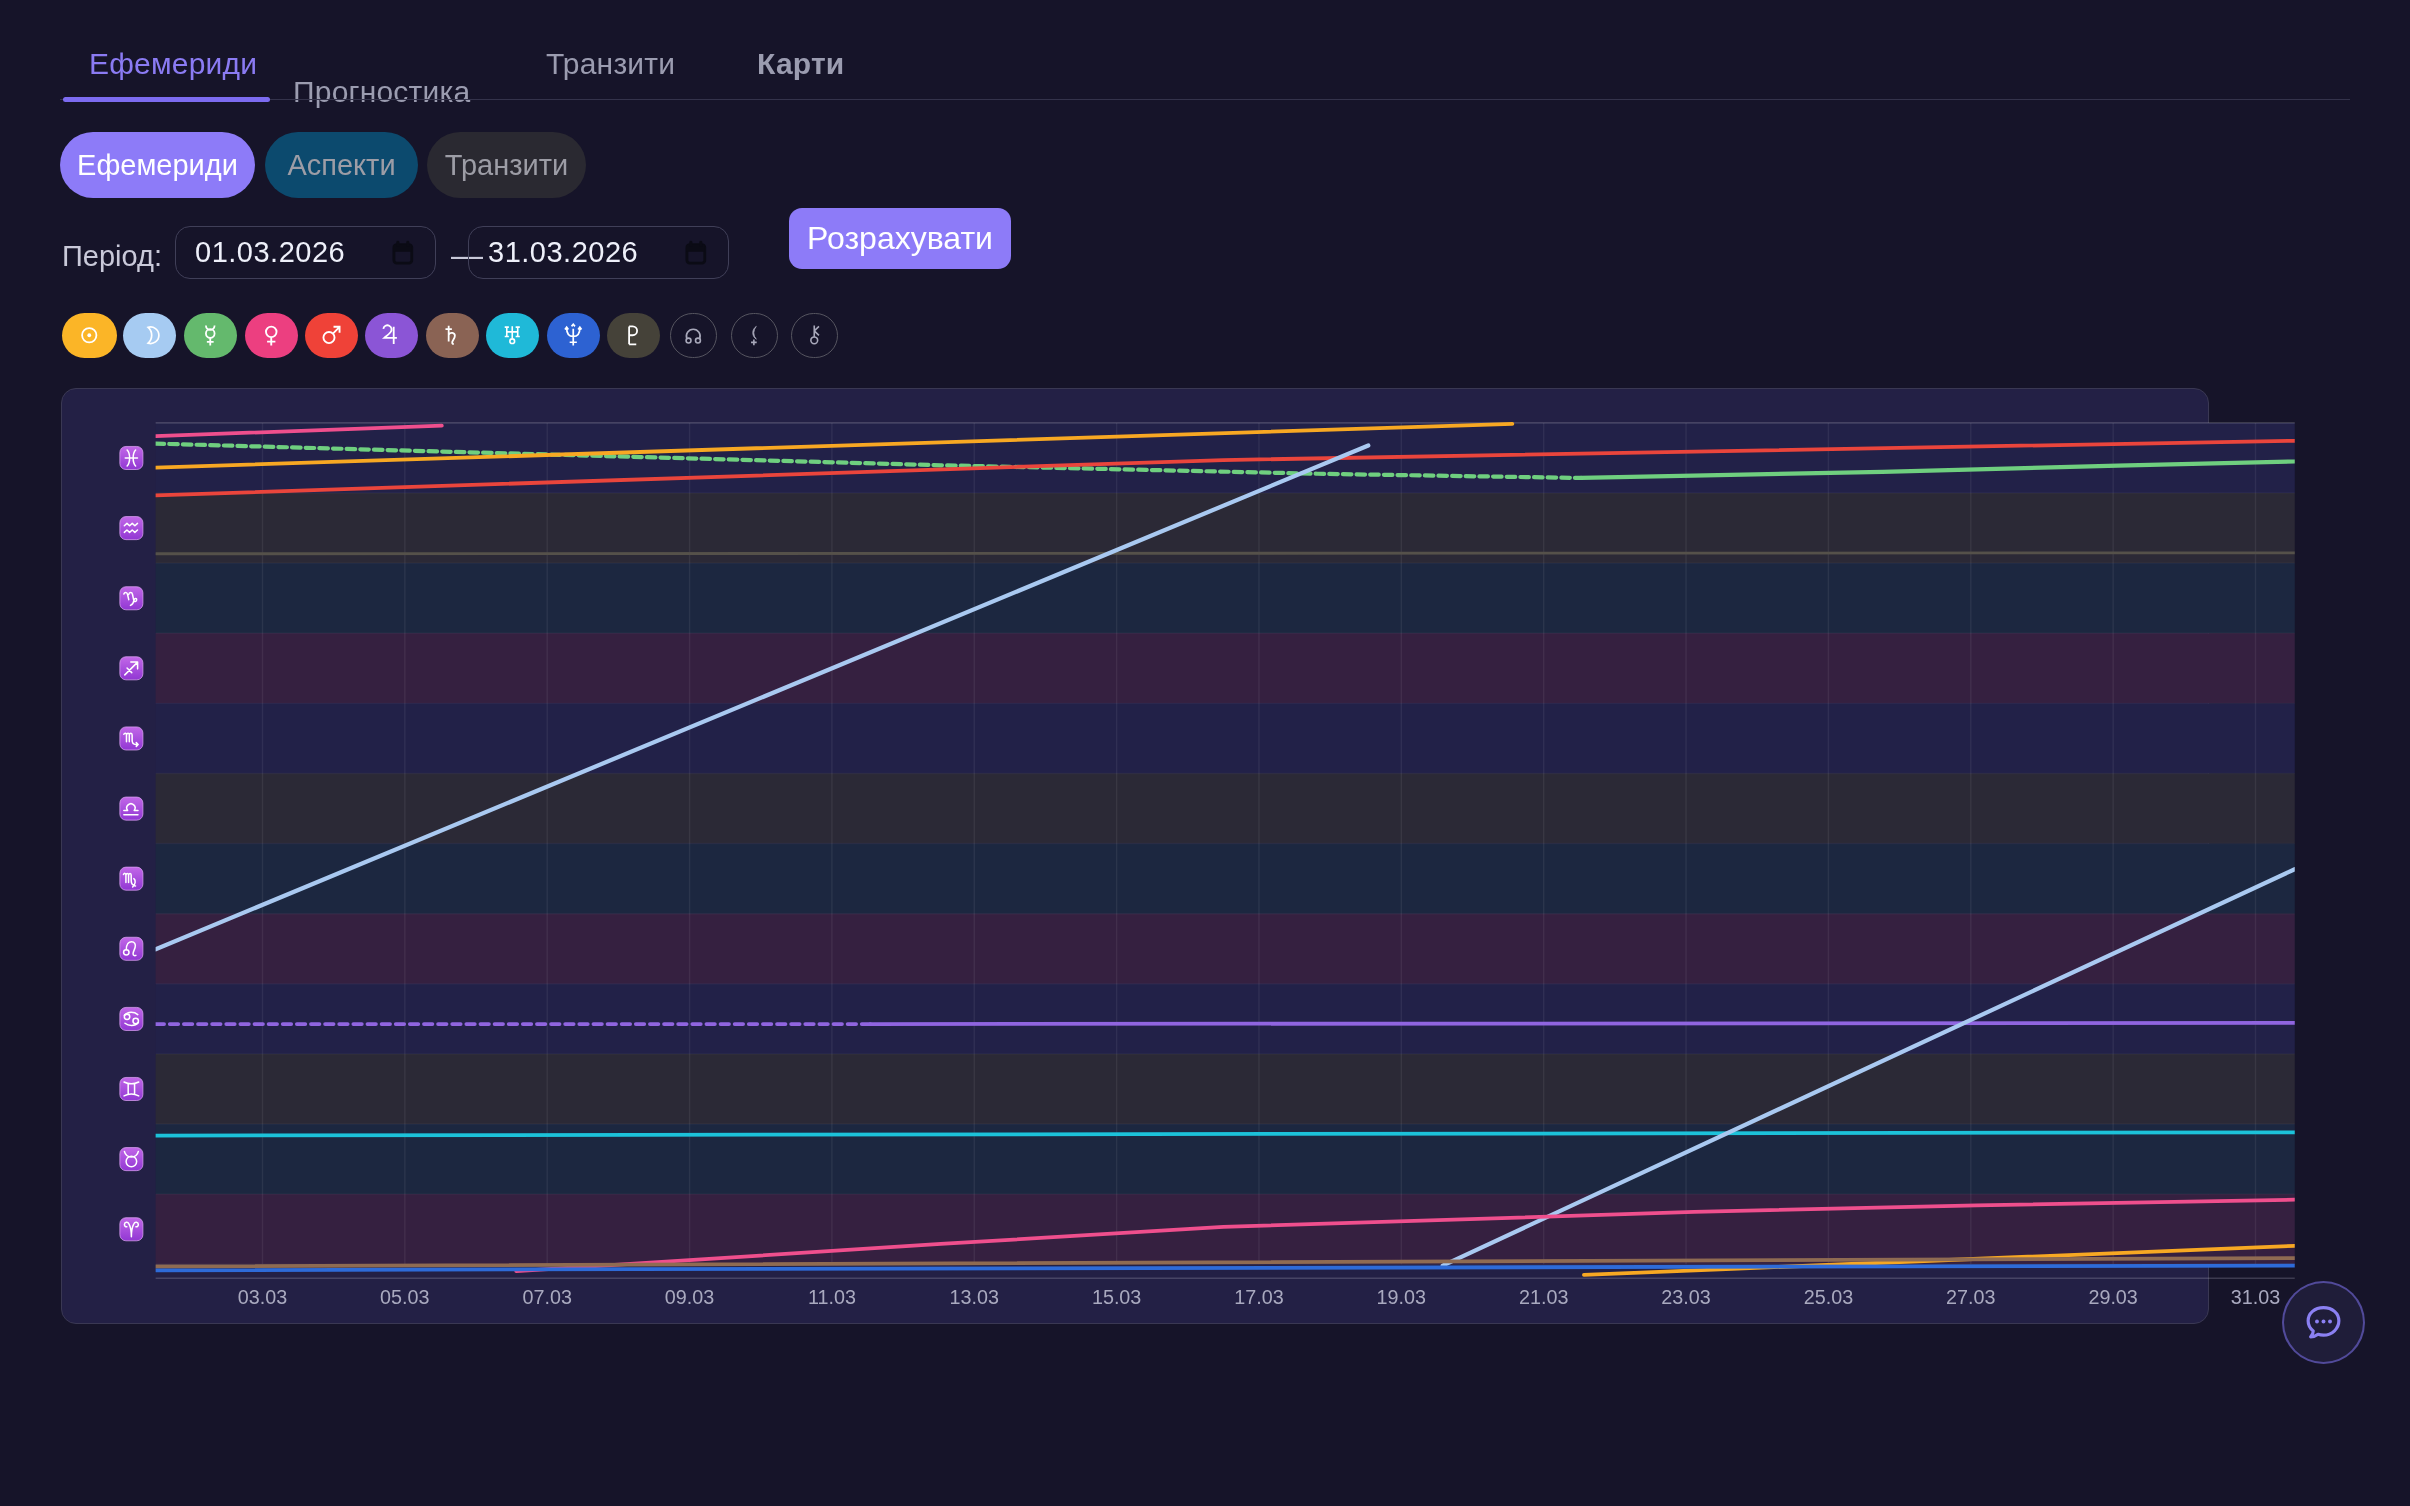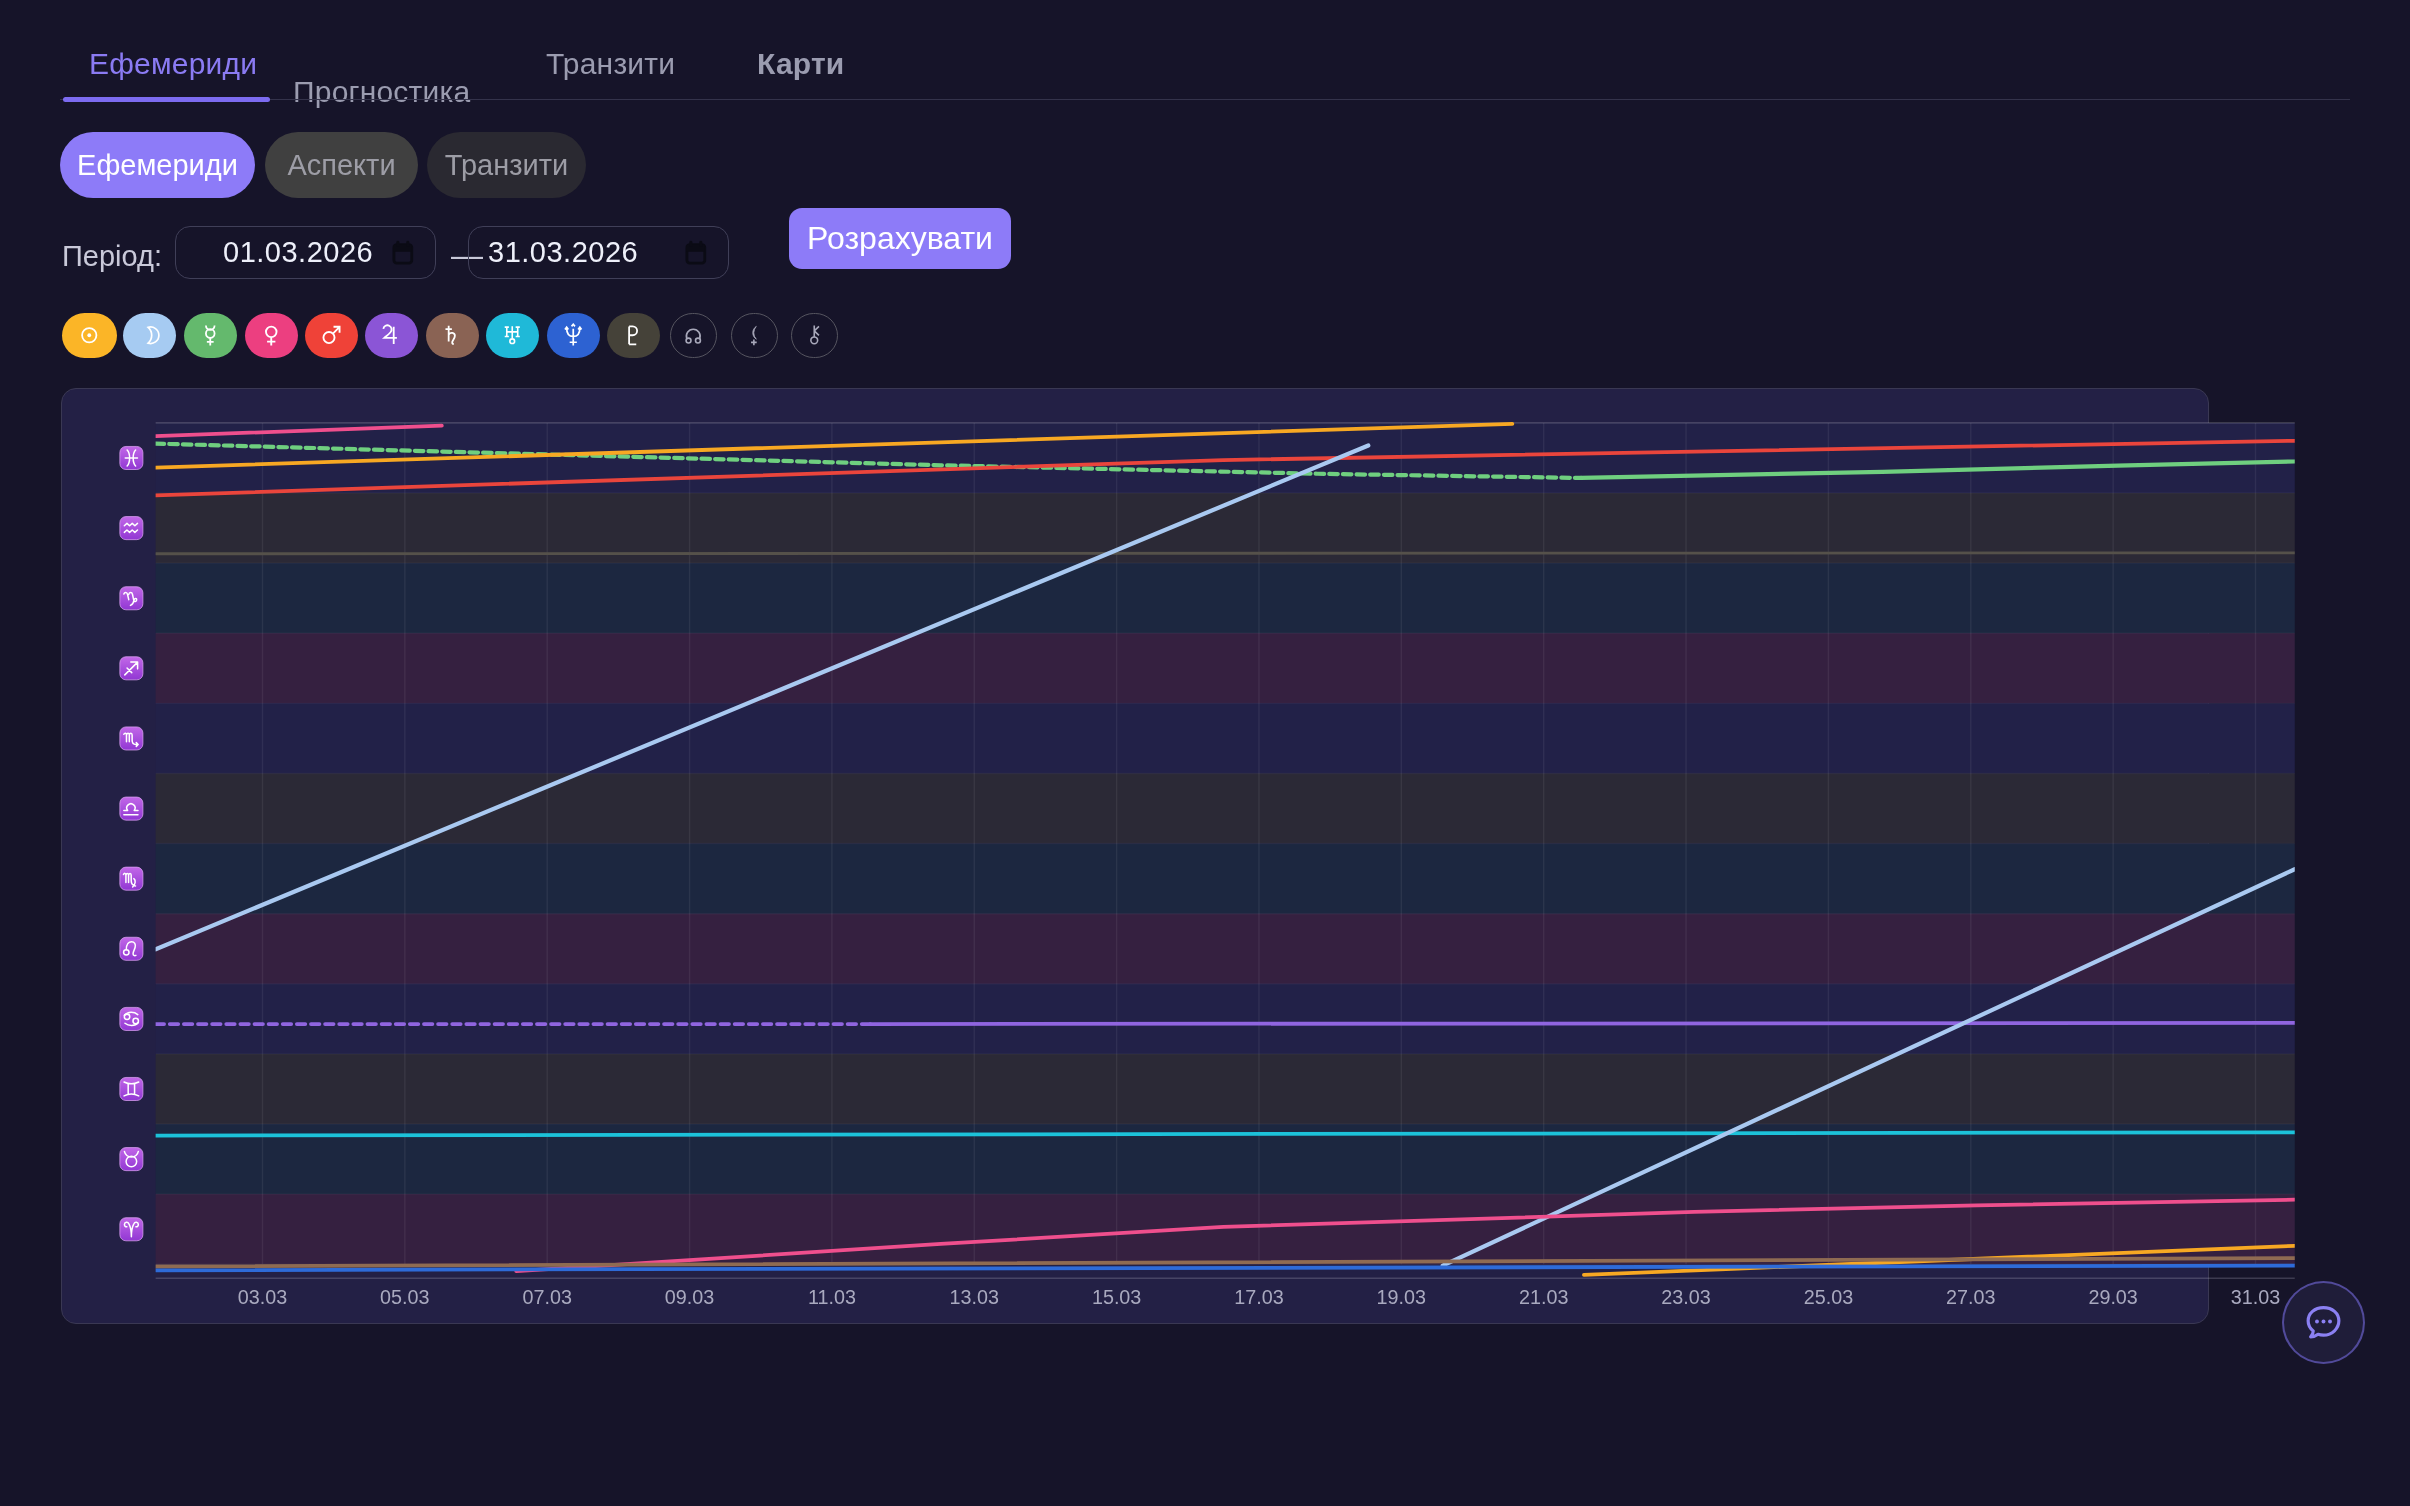--- a/index.html
+++ b/index.html
@@ -21,25 +21,25 @@
 <body>
 
   <div class="tab active" style="left:89px;">Ефемериди</div>
   <div class="tab" style="left:293px;margin-top:28px;">Прогностика</div>
   <div class="tab" style="left:546px;">Транзити</div>
   <div class="tab" style="left:757px;font-weight:bold;">Карти</div>
   <div class="abs" style="left:60px; top:99px; width:2290px; height:0.9px; background:#34334b;"></div>
   <div class="abs" style="left:63px; top:97px; width:207px; height:4.7px; border-radius:2.8px; background:#7c6bf0;"></div>
 
   <div class="pill" style="left:60px; width:195px; background:#8d7bf8; color:#ffffff; font-weight:500;">Ефемериди</div>
-  <div class="pill" style="left:265px; width:153px; background:#404040; color:#9d9da6;">Аспекти</div>
+  <div class="pill" style="left:265px; width:153px; background:#0c4a6e; color:#9d9da6;">Аспекти</div>
   <div class="pill" style="left:427px; width:159px; background:#2a2931; color:#9d9da6;">Транзити</div>
 
   <div class="abs" style="left:62px; top:240px; font-size:29px; color:#c9c9d9;">Період:</div>
-  <div class="inp" style="left:175px; width:261px;padding-left:28px;">
+  <div class="inp" style="left:175px; width:261px;">
     <span class="dtxt">01.03.2026</span>
     <svg class="abs" style="left:216px; top:13px;" width="21.7" height="25.4" viewBox="0 0 23 27">
       <rect x="2" y="5" width="19" height="19.5" rx="3" fill="none" stroke="#0b0b15" stroke-width="3"></rect>
       <rect x="2" y="5" width="19" height="7.5" fill="#0b0b15"></rect>
       <rect x="4.6" y="0.8" width="3.2" height="6.5" rx="1.5" fill="#0b0b15"></rect>
       <rect x="15.2" y="0.8" width="3.2" height="6.5" rx="1.5" fill="#0b0b15"></rect>
     </svg>
   </div>
   <div class="abs" style="left:451px; top:237px; width:31px; font-size:32px; color:#c8c8d8;">—</div>
   <div class="inp" style="left:468px; width:261px;">

